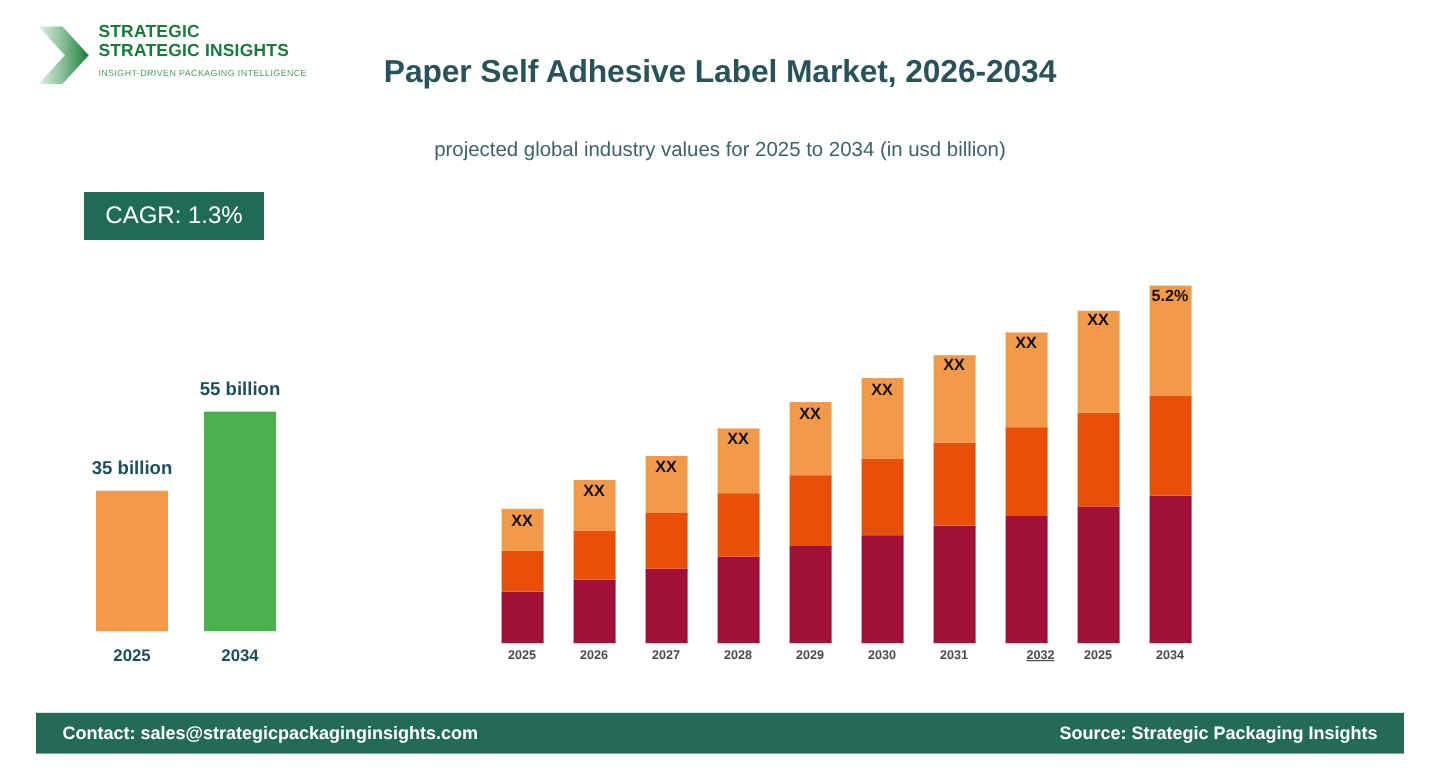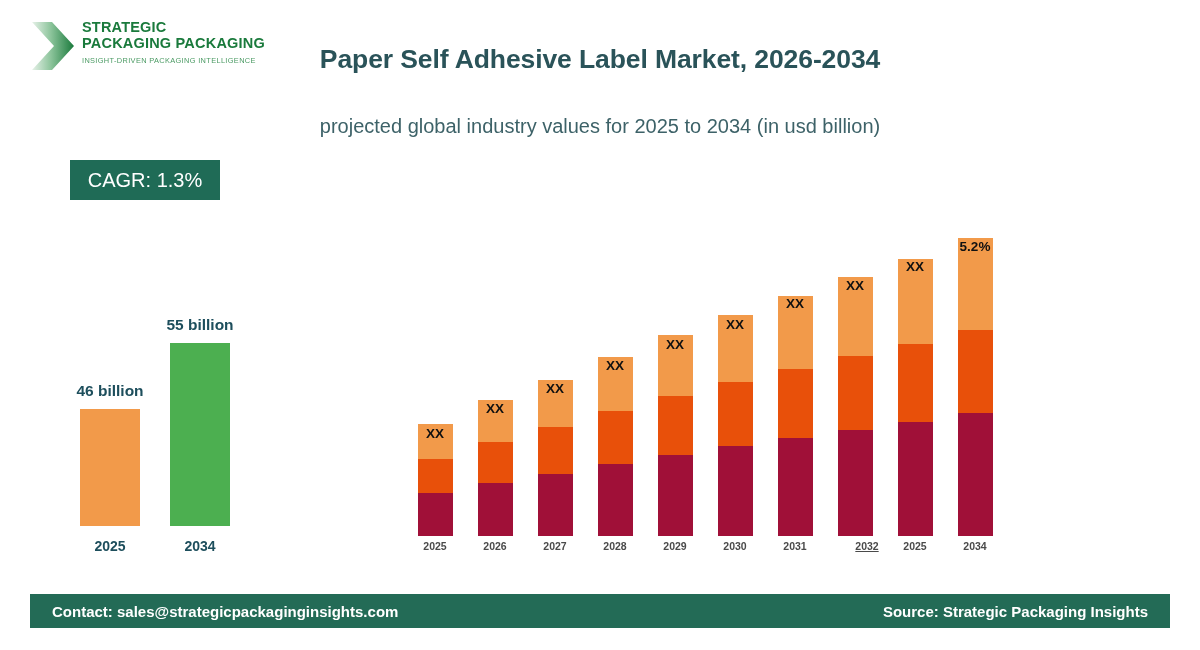--- a/index.html
+++ b/index.html
@@ -25,21 +25,21 @@
   }
 
   
   #chart-title {
     position: absolute; left: 240px; top: 44px; width: 720px;
     text-align: center; font-size: 26.5px; font-weight: bold;
     color: #2a5359; letter-spacing: -0.1px;
   }
   #chart-subtitle {
     position: absolute; left: 240px; top: 115px; width: 720px;
-    text-align: center; font-size: 20px; color: #3d6268;
+    text-align: center; font-size: 17px; color: #3d6268;
   }
 
   
   #cagr-badge {
     position: absolute; left: 70px; top: 160px;
     width: 150px; height: 40px;
     background: #1f6b56; color: #ffffff;
     display: flex; align-items: center; justify-content: center;
     font-size: 20px;
   }
@@ -94,37 +94,37 @@
           <stop offset="0%" stop-color="#e6f1e8"></stop>
           <stop offset="45%" stop-color="#8cc49b"></stop>
           <stop offset="100%" stop-color="#1a7a3c"></stop>
         </linearGradient>
       </defs>
       <path d="M2 2 L22 2 L44 26 L22 50 L2 50 L24 26 Z" fill="url(#chevGrad)"></path>
     </svg>
   </div>
   <div id="logo-text">
     <div class="logo-line" style="color: rgb(26, 122, 60);">STRATEGIC</div>
-    <div class="logo-line" style="color: rgb(26, 122, 60);">PACKAGING PACKAGING</div>
+    <div class="logo-line" style="color: rgb(26, 122, 60);">STRATEGIC INSIGHTS</div>
     <div id="logo-tagline">INSIGHT-DRIVEN PACKAGING INTELLIGENCE</div>
   </div>
 </div>
 
 <div id="chart-title" style="color: rgb(42, 83, 89);">Paper Self Adhesive Label Market, 2026-2034</div>
 <div id="chart-subtitle">projected global industry values for 2025 to 2034 (in usd billion)</div>
 
 <div id="cagr-badge" style="background: rgb(31, 107, 86);">
   <span>CAGR: 1.3%</span>
 </div>
 
 <div id="left-panel">
     <div class="lbar" style="left: 25px; height: 117px;">
       <div class="lbar-rect" style="height: 117px; background: rgb(242, 154, 74);"></div>
     </div>
-    <div class="lbar-value" style="left: -25px; bottom: 160px; color: rgb(29, 78, 92);">46 billion</div>
+    <div class="lbar-value" style="left: -25px; bottom: 160px; color: rgb(29, 78, 92);">35 billion</div>
     <div class="lbar-label" style="left: 25px; bottom: 6px;">2025</div>
     <div class="lbar" style="left: 115px; height: 183px;">
       <div class="lbar-rect" style="height: 183px; background: rgb(76, 175, 80);"></div>
     </div>
     <div class="lbar-value" style="left: 65px; bottom: 226px; color: rgb(29, 78, 92);">55 billion</div>
     <div class="lbar-label" style="left: 115px; bottom: 6px;">2034</div>
   </div>
 
 <div id="stacked-panel">
     <div class="sbar" style="left: 8px; top: 225px; height: 111px;">

